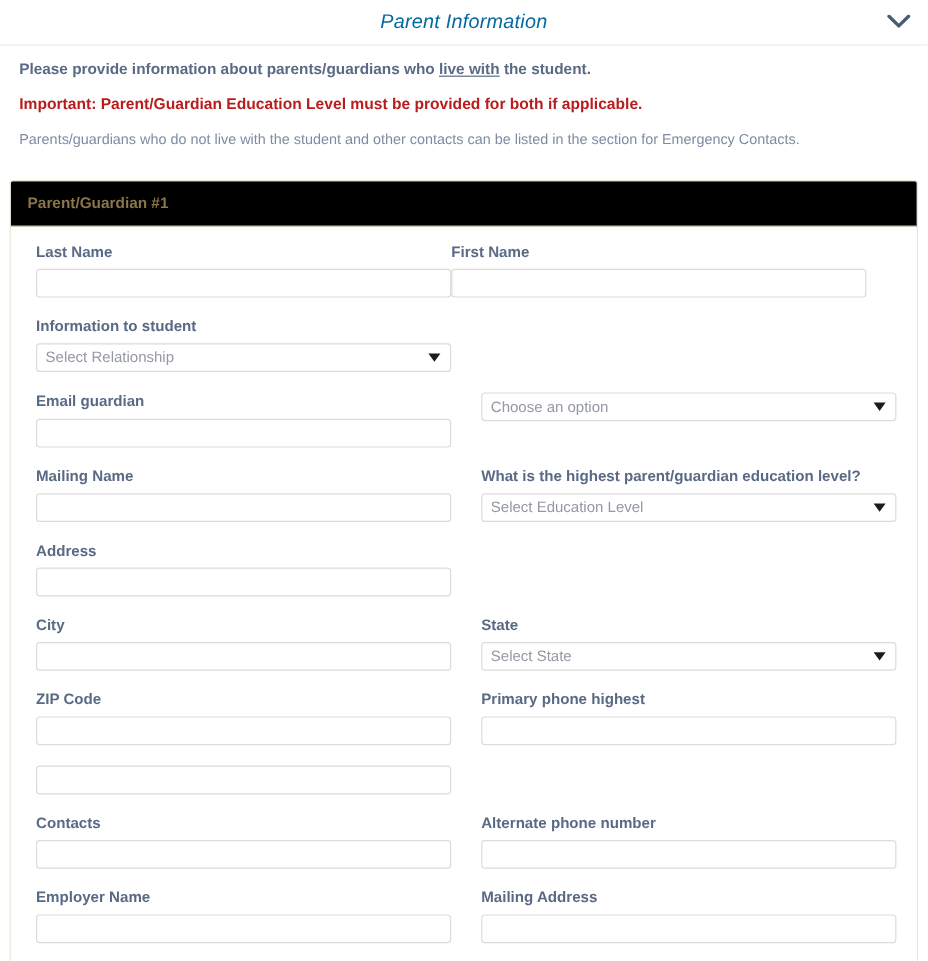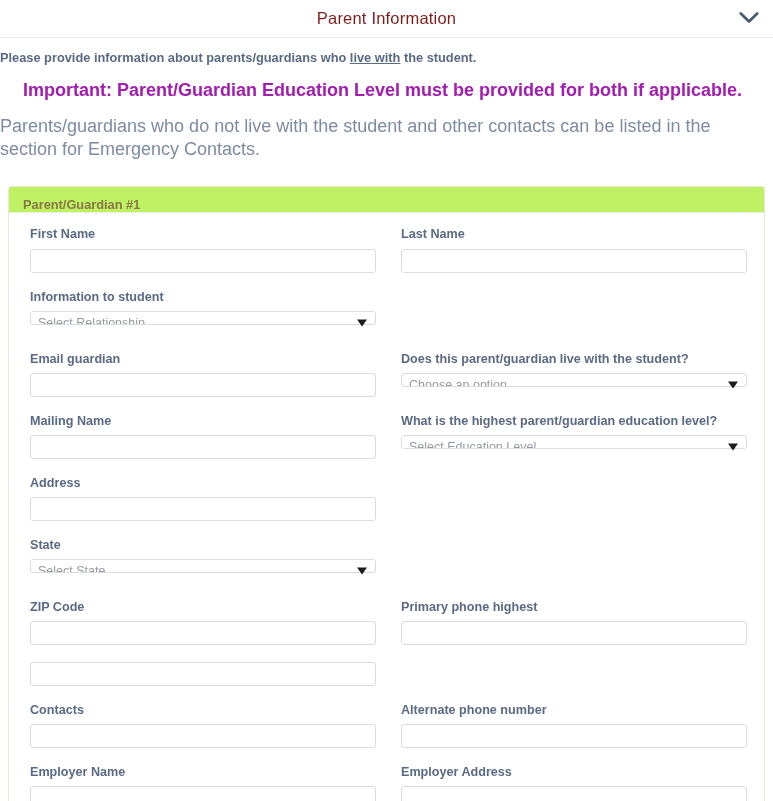--- a/index.html
+++ b/index.html
@@ -20,80 +20,80 @@
     position: relative;
     height: 37px;
     display: flex;
     align-items: center;
     justify-content: center;
     border-bottom: 1px solid #e9ecef;
     background: #ffffff;
   }
   .panel-title {
     font-size: 16.5px;
-    color: #7f1d1d;
+    color: #0369a1;
     letter-spacing: .2px;
     font-weight: 400;
+    font-style: italic;
   }
   .collapse-toggle {
     position: absolute;
     right: 10px;
     top: 50%;
     transform: translateY(-50%);
     width: 28px;
     height: 28px;
     display: flex;
     align-items: center;
     justify-content: center;
     cursor: pointer;
   }
   .collapse-toggle svg { display: block; }
 
   
   .intro {
-    padding: 12px 8px 0 0;
+    padding: 12px 8px 0 16px;
   }
   .intro p { margin: 0; }
   .intro-line1 {
     font-size: 12.8px;
     font-weight: bold;
     color: #5a6a85;
     margin-bottom: 13px !important;
     line-height: 1.25;
   }
   .intro-line1 .emph {
     text-decoration: underline;
   }
   .intro-line2 {
-    font-size: 18px;
+    font-size: 13px;
     font-weight: bold;
-    color: #a21caf;
+    color: #b91c1c;
     margin-bottom: 14px !important;
     line-height: 1.25;
-    text-align: center;
   }
   .intro-line3 {
-    font-size: 18px;
+    font-size: 12px;
     font-weight: normal;
     color: #7e8ba3;
     line-height: 1.25;
   }
 
   
   .card {
     margin: 26px 8px 0 8px;
     border: 1px solid #ebe6d8;
     border-radius: 3px;
     background: #ffffff;
     overflow: hidden;
   }
   .card-header {
-    background: #bef264;
+    background: #000000;
     border-bottom: 1px solid #f2ecd9;
-    padding: 10px 14px 0 14px;
+    padding: 10px 14px 12px 14px;
     font-size: 12.8px;
     font-weight: bold;
     color: #8a7647;
   }
   .card-body {
     padding: 14px 0 12px 0;
   }
 
   
   .row {
@@ -135,21 +135,21 @@
   }
 
   .select-wrap {
     position: relative;
     display: block;
     width: 346px;
     height: 24px;
   }
   .select-box {
     width: 100%;
-    height: 14px;
+    height: 24px;
     box-sizing: border-box;
     border: 1px solid #dcdcdc;
     border-radius: 3px;
     background: #ffffff;
     font-size: 12.5px;
     color: #9499a3;
     padding: 3px 28px 3px 7px;
     line-height: 17px;
     white-space: nowrap;
     overflow: hidden;
@@ -186,29 +186,29 @@
 <div class="intro">
   <p class="intro-line1"><span>Please provide information about parents/guardians who </span><span class="emph">live with</span><span> the student.</span></p>
   <p class="intro-line2">Important: Parent/Guardian Education Level must be provided for both if applicable.</p>
   <p class="intro-line3">Parents/guardians who do not live with the student and other contacts can be listed in the section for Emergency Contacts.</p>
 </div>
 
 <div class="card">
   <div class="card-header">Parent/Guardian #1</div>
   <div class="card-body" id="form-body">
       <div class="row">
+        <div class="col right">
+          <div class="field">
+            <label class="field-label">Last Name</label>
+            <input type="text" class="text-input" value="" style="">
+          </div>
+        </div>
         <div class="col left">
           <div class="field">
             <label class="field-label">First Name</label>
-            <input type="text" class="text-input" value="" style="">
-          </div>
-        </div>
-        <div class="col right">
-          <div class="field">
-            <label class="field-label">Last Name</label>
             <input type="text" class="text-input" value="" style="">
           </div>
         </div>
       </div>
       <div class="row">
         <div class="col left">
           <div class="field">
             <label class="field-label">Information to student</label>
             <div class="select-wrap">
               <div class="select-box">Select Relationship</div>
@@ -222,21 +222,20 @@
       </div>
       <div class="row">
         <div class="col left">
           <div class="field">
             <label class="field-label">Email guardian</label>
             <input type="text" class="text-input" value="" style="">
           </div>
         </div>
         <div class="col right">
           <div class="field">
-            <label class="field-label">Does this parent/guardian live with the student?</label>
             <div class="select-wrap">
               <div class="select-box">Choose an option</div>
               <span class="select-arrow"></span>
             </div>
           </div>
         </div>
       </div>
       <div class="row">
         <div class="col left">
           <div class="field">
@@ -259,20 +258,26 @@
           <div class="field">
             <label class="field-label">Address</label>
             <input type="text" class="text-input" value="" style="">
           </div>
         </div>
         <div class="col right">
           <div class="spacer-field"></div>
         </div>
       </div>
       <div class="row">
+        <div class="col left">
+          <div class="field">
+            <label class="field-label">City</label>
+            <input type="text" class="text-input" value="" style="">
+          </div>
+        </div>
         <div class="col right">
           <div class="field">
             <label class="field-label">State</label>
             <div class="select-wrap">
               <div class="select-box">Select State</div>
               <span class="select-arrow"></span>
             </div>
           </div>
         </div>
       </div>
@@ -313,19 +318,19 @@
       </div>
       <div class="row">
         <div class="col left">
           <div class="field">
             <label class="field-label">Employer Name</label>
             <input type="text" class="text-input" value="" style="">
           </div>
         </div>
         <div class="col right">
           <div class="field">
-            <label class="field-label">Employer Address</label>
+            <label class="field-label">Mailing Address</label>
             <input type="text" class="text-input" value="" style="">
           </div>
         </div>
       </div>
     </div>
 </div>
 
 </body></html>

